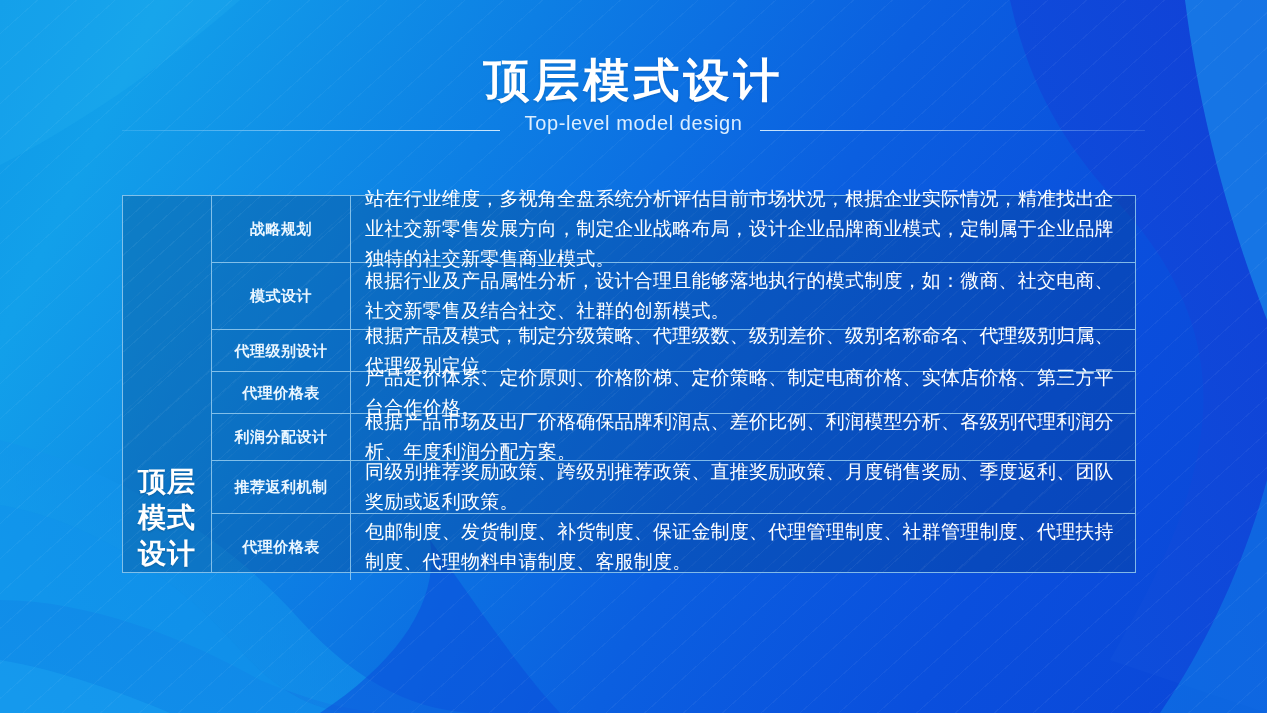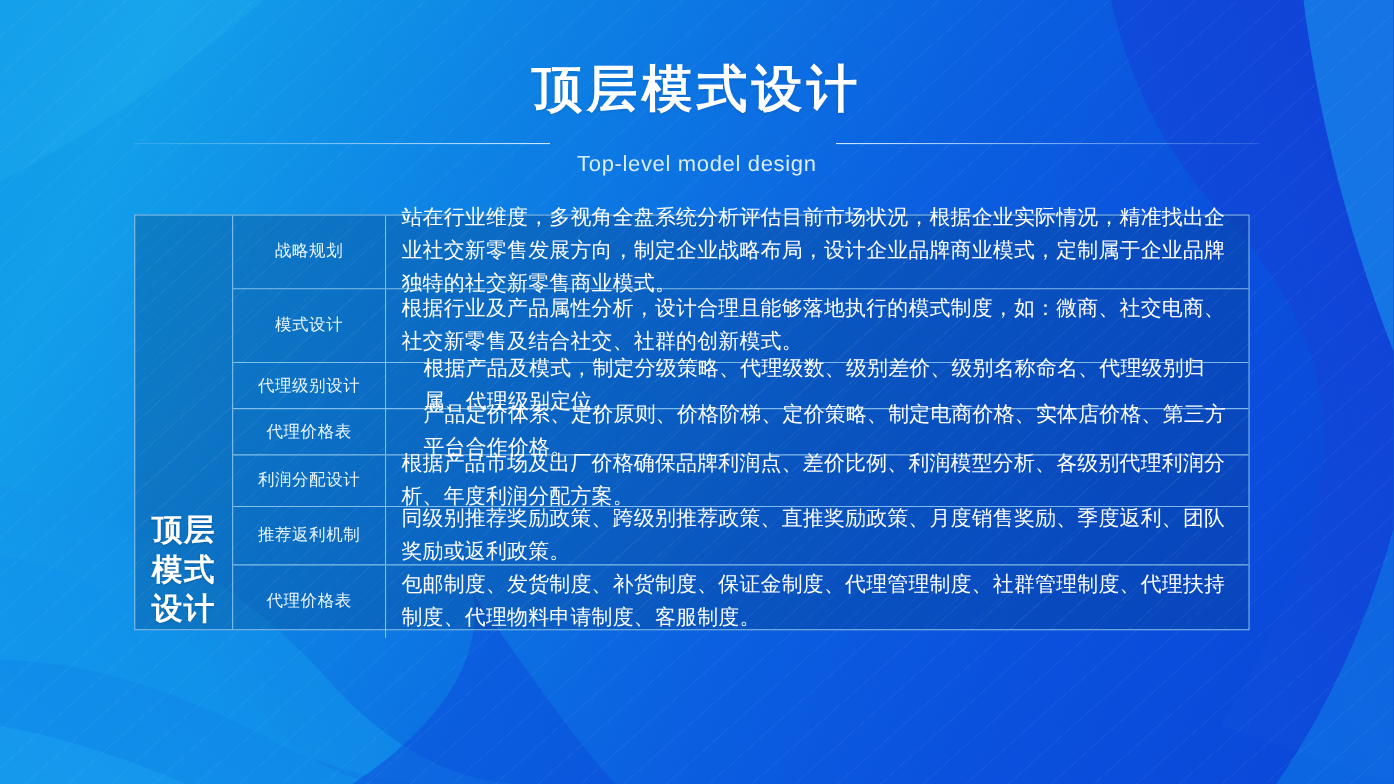--- a/index.html
+++ b/index.html
@@ -25,21 +25,21 @@
     pointer-events:none;
   }
   
   .header{position:absolute;top:0;left:0;width:1267px;height:175px;}
   .title-cn{
     position:absolute;top:52px;left:0;width:1267px;text-align:center;
     font-size:46px;font-weight:700;color:#ffffff;letter-spacing:4px;
     line-height:56px;text-shadow:0 1px 3px rgba(0,0,0,0.12);
   }
   .title-en{
-    position:absolute;top:136px;left:0;width:1267px;text-align:center;
+    position:absolute;top:110px;left:0;width:1267px;text-align:center;
     font-size:20px;color:#dbeeff;letter-spacing:0.6px;line-height:26px;
     font-weight:400;
   }
   .rule{
     position:absolute;top:130px;height:1px;
     background:linear-gradient(90deg,rgba(190,225,255,0.15),rgba(215,238,255,0.95));
   }
   .rule.left{left:122px;width:378px;}
   .rule.right{left:760px;width:385px;
     background:linear-gradient(90deg,rgba(215,238,255,0.95),rgba(190,225,255,0.15));}
@@ -74,29 +74,30 @@
     display:flex;align-items:stretch;
     border-bottom:1px solid rgba(150,205,240,0.85);
   }
   .row:last-child{border-bottom:none;}
   .row .label{
     flex:0 0 138px;width:138px;
     border-right:1px solid rgba(150,205,240,0.85);
     display:flex;align-items:center;justify-content:center;
     color:#eaf6ff;font-size:15px;line-height:22px;letter-spacing:0.5px;
     text-align:center;
+    font-weight:bold;
   }
   .row .desc{
     flex:1 1 auto;
     display:flex;align-items:center;
     color:#ffffff;font-size:19px;line-height:30px;letter-spacing:0.2px;
     padding:8px 12px 8px 14px;box-sizing:border-box;
   }
   .row.h2{min-height:66px;}
-  .row.h1{min-height:41px;gap:20px;}
+  .row.h1{min-height:41px;}
   .row.h1b{min-height:46px;}
   .row.h2b{min-height:52px;}
 </style>
 </head>
 <body>
 
 <div class="slide">
 
   <div class="bg-layer">
     <svg viewBox="0 0 1267 713" preserveAspectRatio="none">

